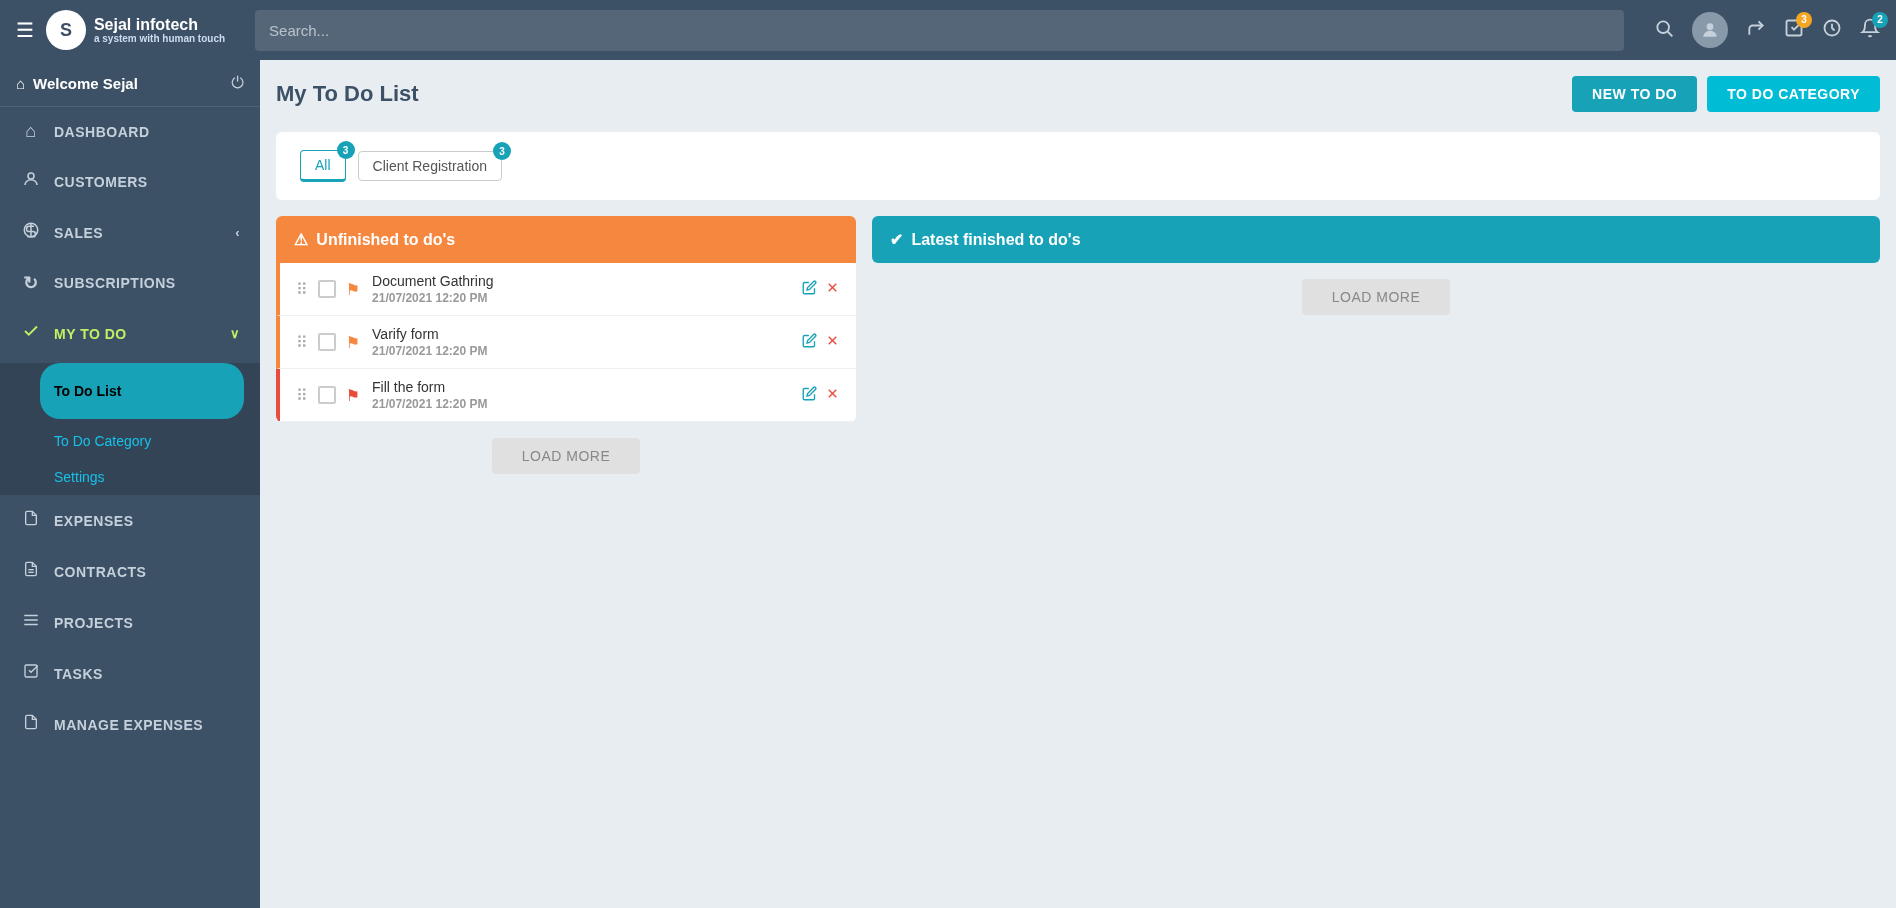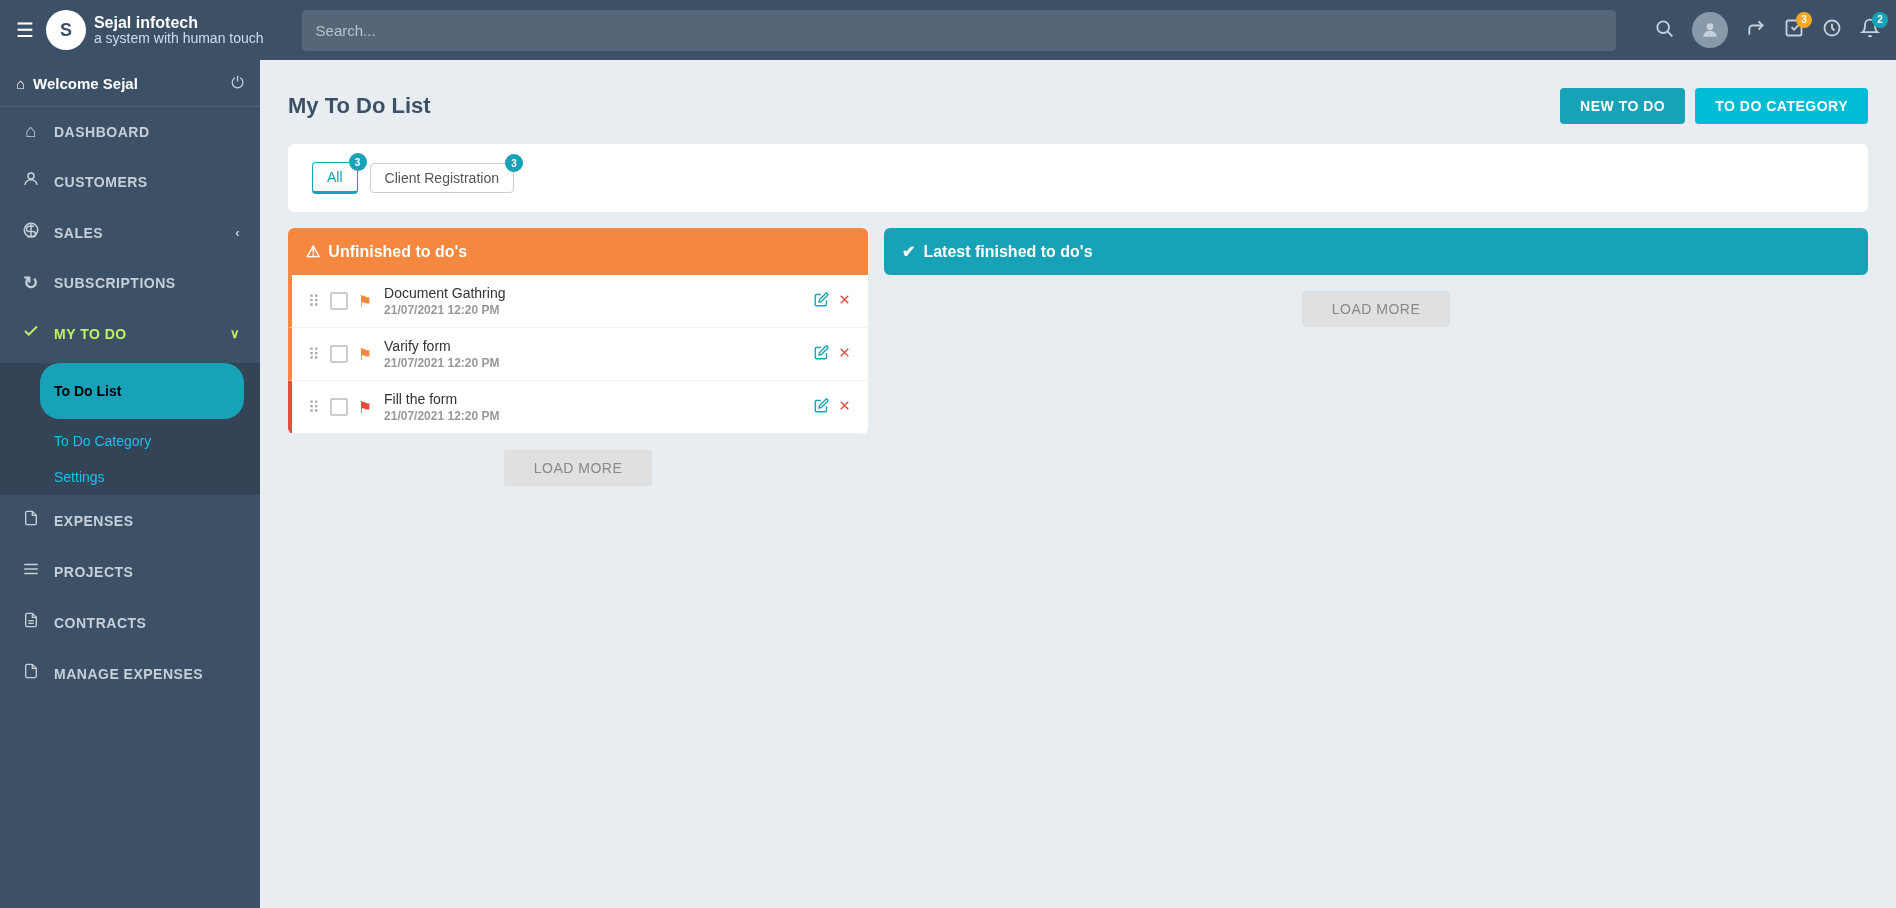--- a/index.html
+++ b/index.html
@@ -16,23 +16,23 @@
       z-index: 100;
     }
     .topnav-menu-icon { color: #fff; font-size: 20px; cursor: pointer; margin-right: 12px; }
     .topnav-logo { display: flex; align-items: center; gap: 8px; }
     .topnav-logo-circle {
       width: 40px; height: 40px; border-radius: 50%;
       background: #fff; display: flex; align-items: center; justify-content: center;
       font-weight: bold; color: #3d5166; font-size: 18px;
     }
     .topnav-logo-text { color: #fff; font-size: 16px; font-weight: bold; line-height: 1.1; }
-    .topnav-logo-text small { font-size: 14px; font-weight: normal; color: #cde; display: block; }
+    .topnav-logo-text small { font-size: 10px; font-weight: bold; color: #cde; display: block; }
     .topnav-search {
-      flex: 1; margin: 0 38px;
+      flex: 1; margin: 0 30px;
       background: rgba(255,255,255,0.12);
       border: none; border-radius: 4px;
       color: #fff; font-size: 15px;
       padding: 12px 14px;
       outline: none;
     }
     .topnav-search::placeholder { color: rgba(255,255,255,0.6); }
     .topnav-icons { display: flex; align-items: center; gap: 18px; margin-left: auto; }
     .topnav-icon-btn { position: relative; color: #c5d0db; font-size: 20px; cursor: pointer; }
     .topnav-avatar {
@@ -86,21 +86,21 @@
     }
     .sidebar-submenu-item.active-sub {
       background: #17a2b8;
       color: #000000; border-radius: 20px;
       margin: 4px 16px 4px 40px;
       padding: 20px 14px;
       font-weight: bold;
     }
 
     
-    .main { flex: 1; overflow-y: auto; padding: 28px; }
+    .main { flex: 1; overflow-y: auto; padding: 16px; }
 
     .page-header {
       display: flex; align-items: center; justify-content: space-between;
       margin-bottom: 20px;
     }
     .page-title { font-size: 22px; color: #3d5166; font-weight: 600; }
 
     .page-header-buttons { display: flex; gap: 10px; align-items: center; }
     .btn-new-todo {
       background: #17a2b8; color: #fff;
@@ -313,41 +313,50 @@
           <svg width="16" height="18" viewBox="0 0 24 24" fill="none" stroke="currentColor" stroke-width="2">
             <path d="M14 2H6a2 2 0 0 0-2 2v16a2 2 0 0 0 2 2h12a2 2 0 0 0 2-2V8z"></path>
               <polyline points="14 2 14 8 20 8"></polyline>
           </svg>
         </span>
         <span>EXPENSES</span>
       </div>
 
       <div class="sidebar-item">
         <span class="sidebar-item-icon">
-          <svg width="18" height="18" viewBox="0 0 24 24" fill="none" stroke="currentColor" stroke-width="2">
-            <line x1="3" y1="6" x2="21" y2="6"></line>
-              <line x1="3" y1="12" x2="21" y2="12"></line>
-              <line x1="3" y1="18" x2="21" y2="18"></line>
-          </svg>
-        </span>
-        <span>PROJECTS</span>
-      </div>
-
-      <div class="sidebar-item">
-        <span class="sidebar-item-icon">
           <svg width="16" height="18" viewBox="0 0 24 24" fill="none" stroke="currentColor" stroke-width="2">
             <path d="M14 2H6a2 2 0 0 0-2 2v16a2 2 0 0 0 2 2h12a2 2 0 0 0 2-2V8z"></path>
               <polyline points="14 2 14 8 20 8"></polyline>
               <line x1="16" y1="13" x2="8" y2="13"></line>
               <line x1="16" y1="17" x2="8" y2="17"></line>
           </svg>
         </span>
         <span>CONTRACTS</span>
       </div>
 
+      <div class="sidebar-item">
+        <span class="sidebar-item-icon">
+          <svg width="18" height="18" viewBox="0 0 24 24" fill="none" stroke="currentColor" stroke-width="2">
+            <line x1="3" y1="6" x2="21" y2="6"></line>
+              <line x1="3" y1="12" x2="21" y2="12"></line>
+              <line x1="3" y1="18" x2="21" y2="18"></line>
+          </svg>
+        </span>
+        <span>PROJECTS</span>
+      </div>
+
+      <div class="sidebar-item">
+        <span class="sidebar-item-icon">
+          <svg width="16" height="18" viewBox="0 0 24 24" fill="none" stroke="currentColor" stroke-width="2">
+            <rect x="3" y="3" width="18" height="18" rx="2"></rect>
+              <polyline points="9 11 12 14 22 4"></polyline>
+          </svg>
+        </span>
+        <span>TASKS</span>
+      </div>
 
       <div class="sidebar-item">
         <span class="sidebar-item-icon">
           <svg width="16" height="18" viewBox="0 0 24 24" fill="none" stroke="currentColor" stroke-width="2">
             <path d="M14 2H6a2 2 0 0 0-2 2v16a2 2 0 0 0 2 2h12a2 2 0 0 0 2-2V8z"></path>
               <polyline points="14 2 14 8 20 8"></polyline>
           </svg>
         </span>
         <span>MANAGE EXPENSES</span>
       </div>

